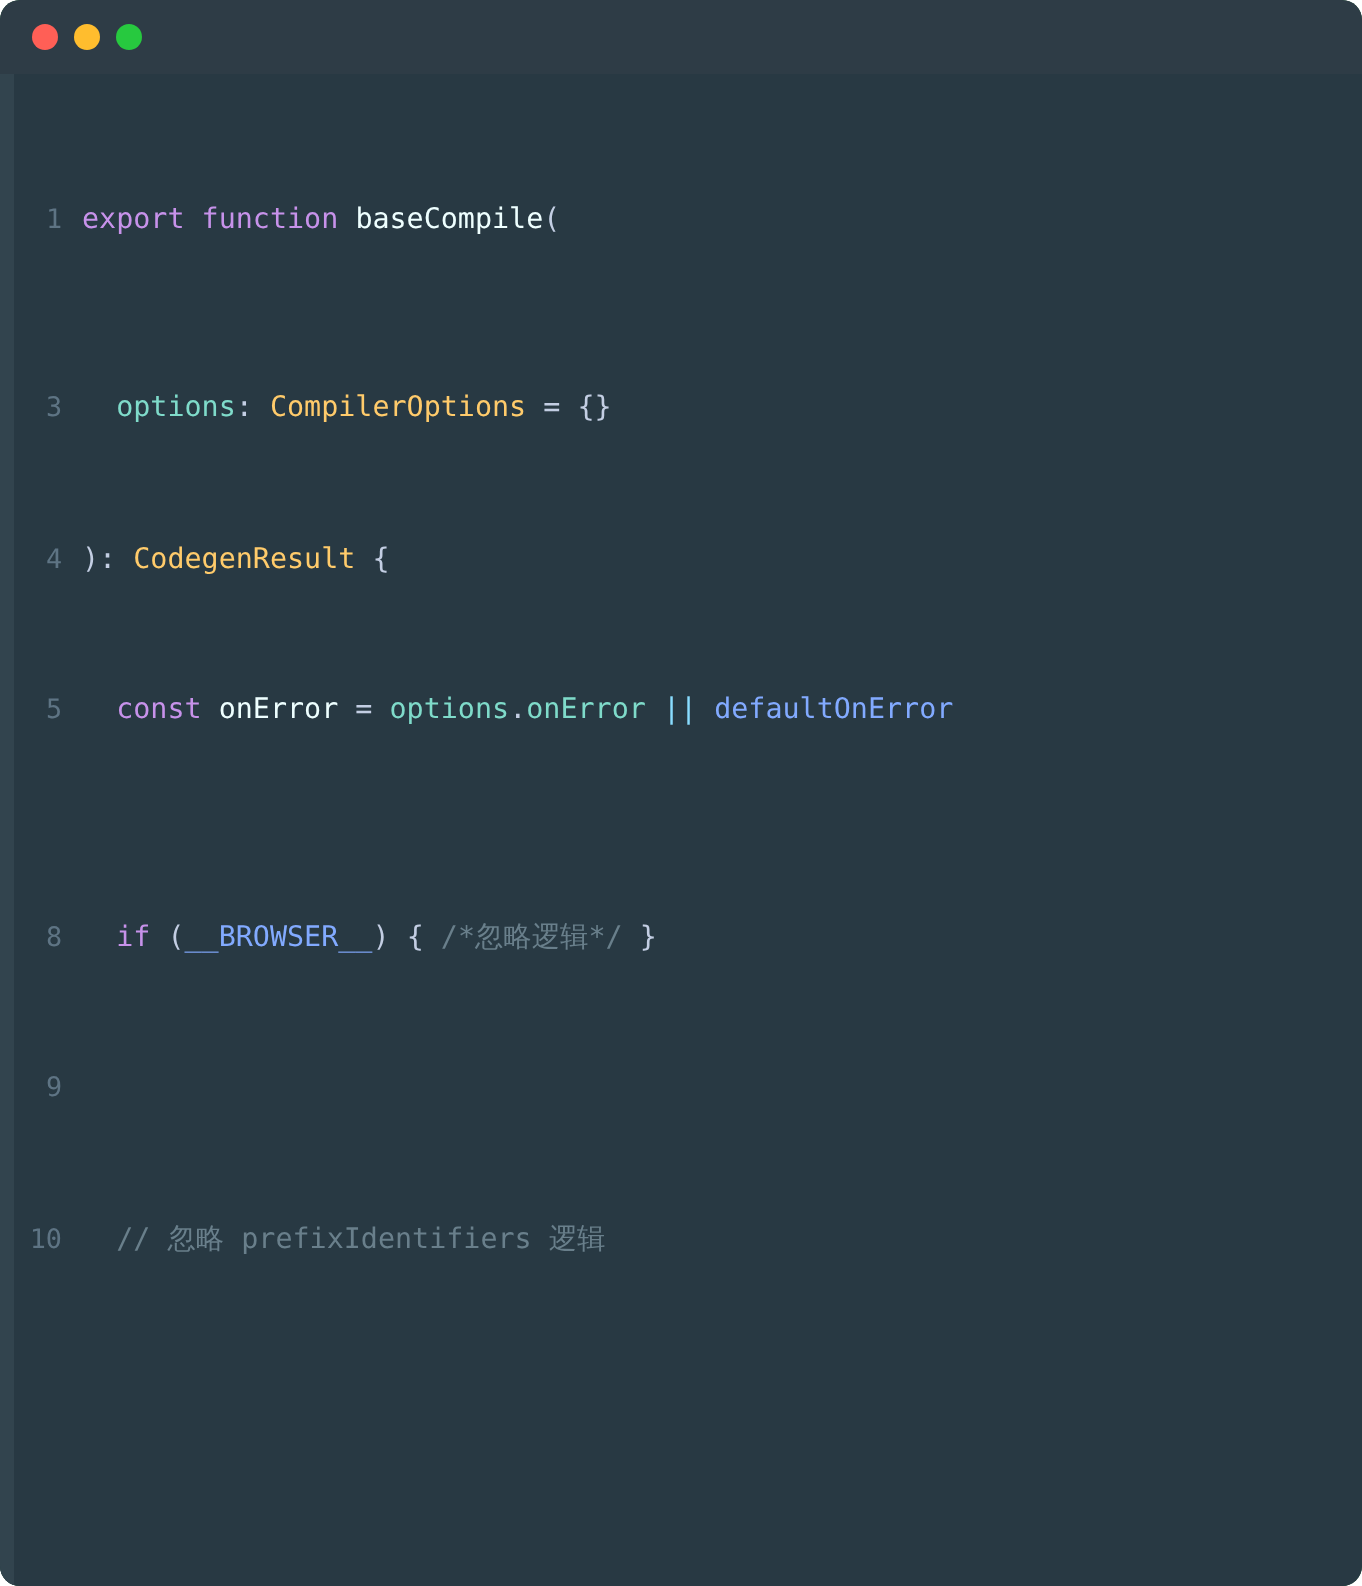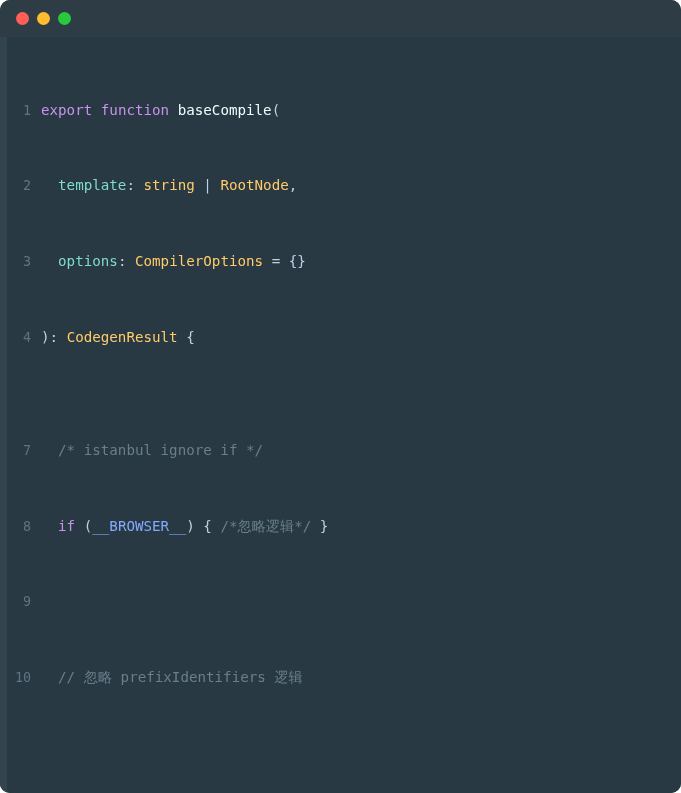--- a/index.html
+++ b/index.html
@@ -110,29 +110,28 @@
     <span class="dot dot-max"></span>
   </div>
 
   <div class="code-area">
     <div class="edge-strip"></div>
 
     <div class="code-lines">
 
       <span class="line"><span class="ln">1</span><span class="kw">export</span><span class="var"> </span><span class="kw">function</span><span class="var"> </span><span class="def">baseCompile</span><span class="pun">(</span></span>
 
-      <span class="line"><span class="ln">2</span><span class="prop">  template</span><span class="pun">: </span><span class="typ">string</span><span class="pun"> | </span><span class="typ">RootNode</span><span class="pun">,</span></span>
 
       <span class="line"><span class="ln">3</span><span class="prop">  options</span><span class="pun">: </span><span class="typ">CompilerOptions</span><span class="pun"> = </span><span class="pun">{}</span></span>
 
       <span class="line"><span class="ln">4</span><span class="pun">): </span><span class="typ">CodegenResult</span><span class="pun"> {</span></span>
 
+      <span class="line"><span class="ln">5</span><span class="kw">  const</span><span class="def"> onError</span><span class="pun"> = </span><span class="prop">options</span><span class="pun">.</span><span class="prop">onError</span><span class="op"> || </span><span class="fn">defaultOnError</span></span>
 
 
-      <span class="line"><span class="ln">7</span><span class="cmt">  /* istanbul ignore if */</span></span>
 
       <span class="line"><span class="ln">8</span><span class="kw">  if</span><span class="pun"> (</span><span class="fn">__BROWSER__</span><span class="pun">) { </span><span class="cmt">/*忽略逻辑*/</span><span class="pun"> }</span></span>
 
       <span class="line"><span class="ln">9</span></span>
 
       <span class="line"><span class="ln">10</span><span class="cmt">  // 忽略 prefixIdentifiers 逻辑</span></span>
 
       
 
       

